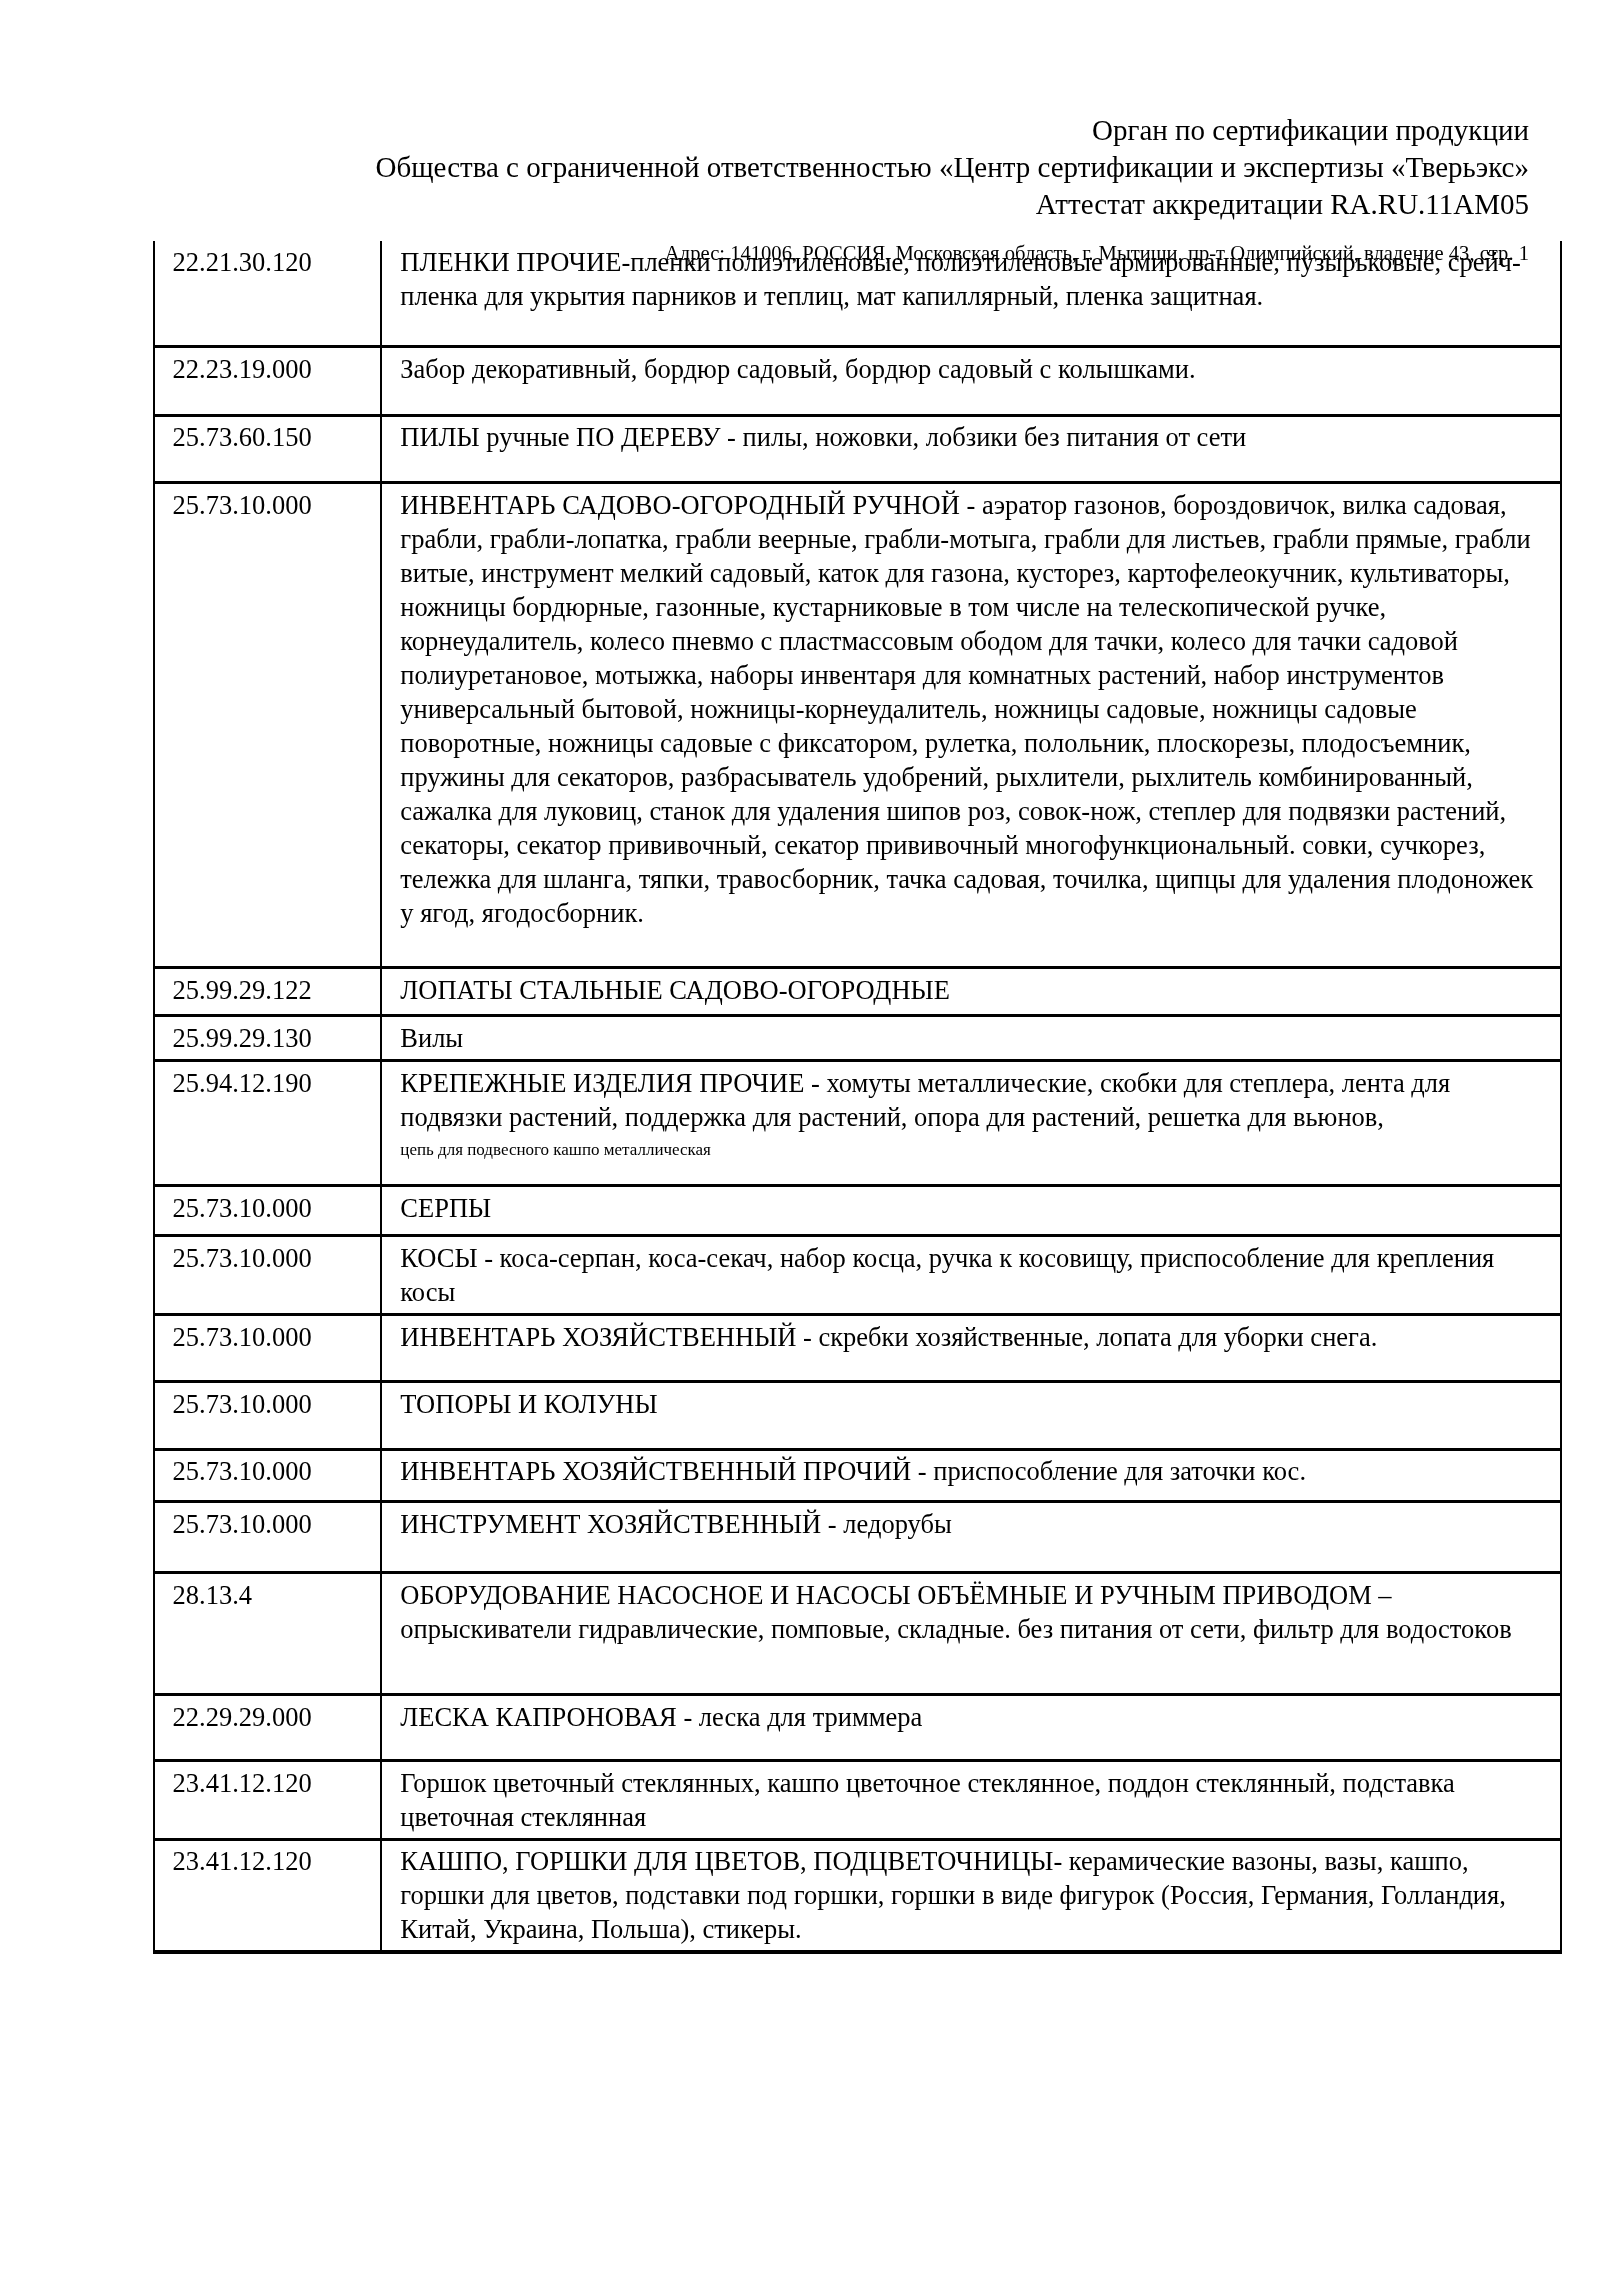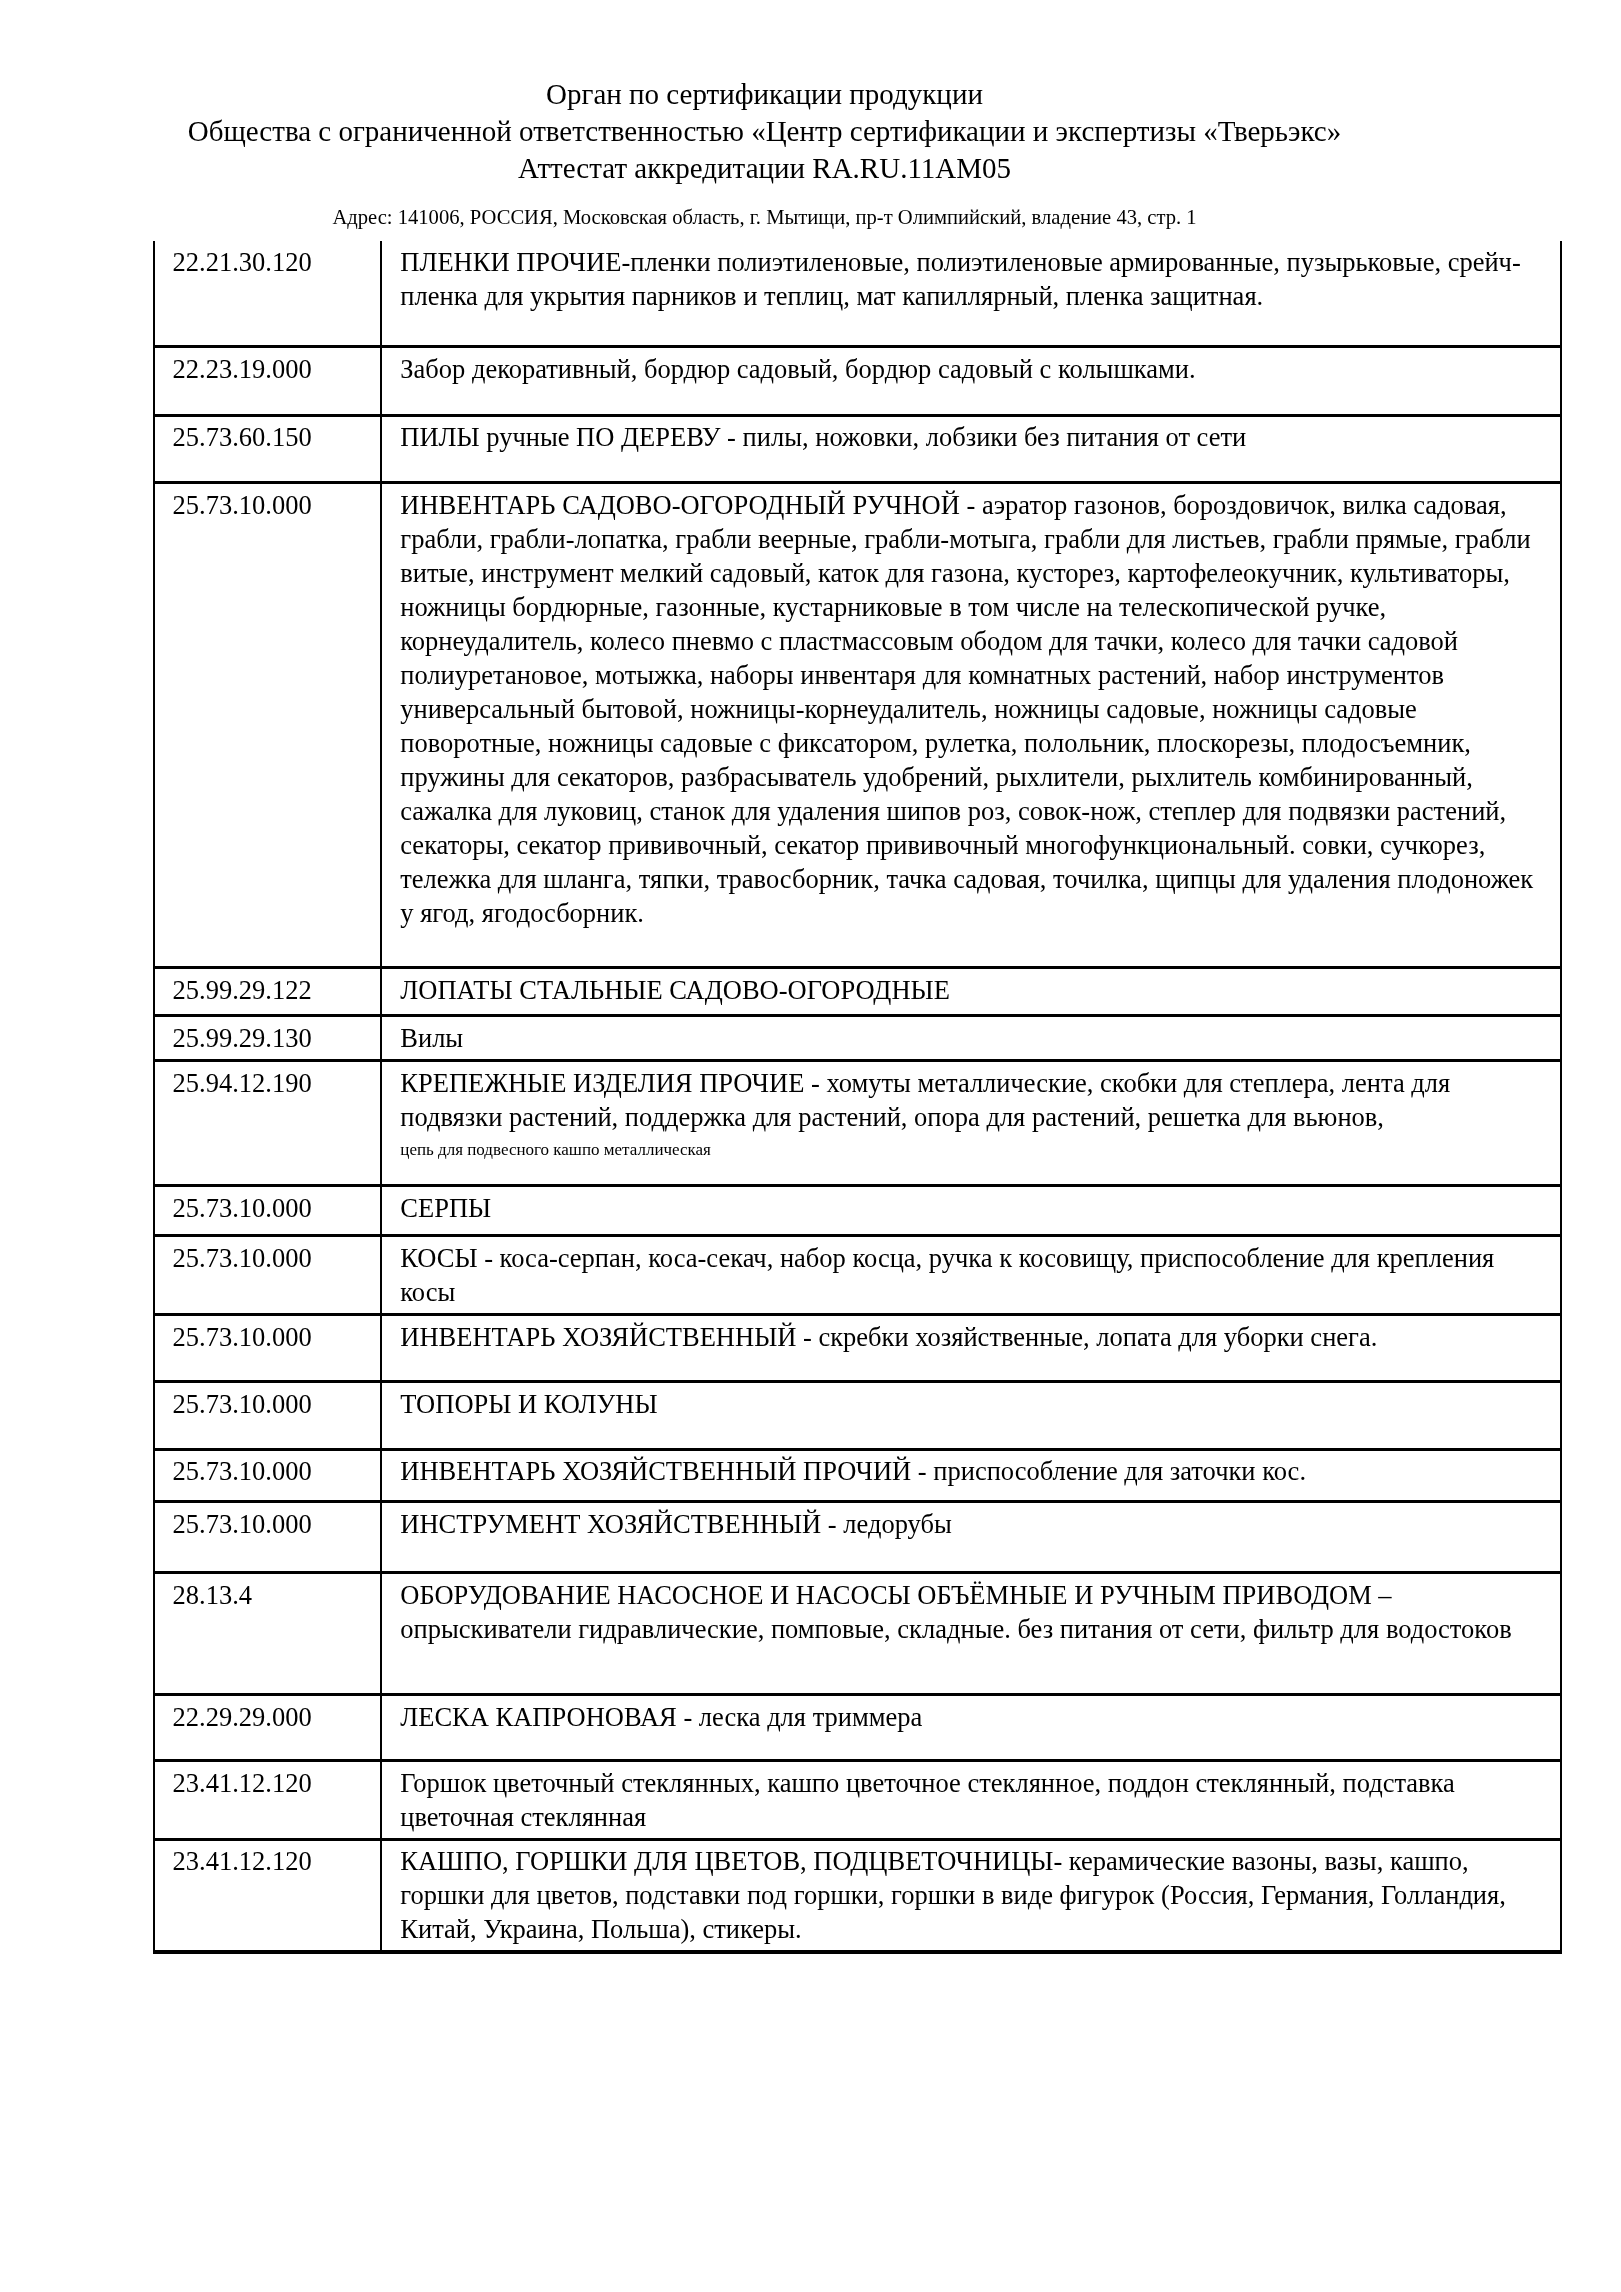--- a/index.html
+++ b/index.html
@@ -12,22 +12,22 @@
     width: 1621px;
     height: 2293px;
     background: #ffffff;
     color: #000000;
     font-family: "Liberation Serif", "DejaVu Serif", serif;
     overflow: hidden;
   }
   .doc-header {
     width: 1529px;
     margin: 0;
-    padding-top: 76px;
-    text-align: center;
+    padding-top: 112px;
+    text-align: right;
   }
   .doc-header .h-line {
     font-size: 29px;
     line-height: 37px;
     font-weight: normal;
     margin: 0;
   }
   .doc-header .h-address {
     font-size: 20.6px;
     line-height: 25.5px;

